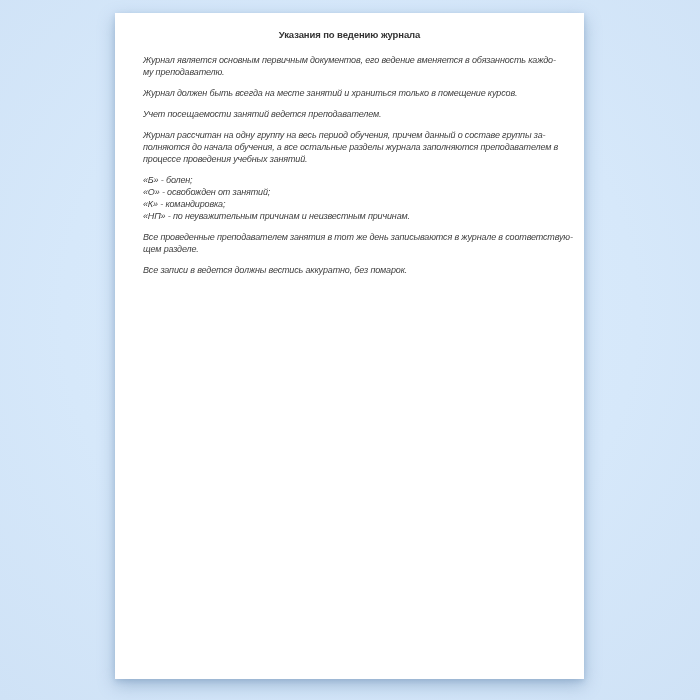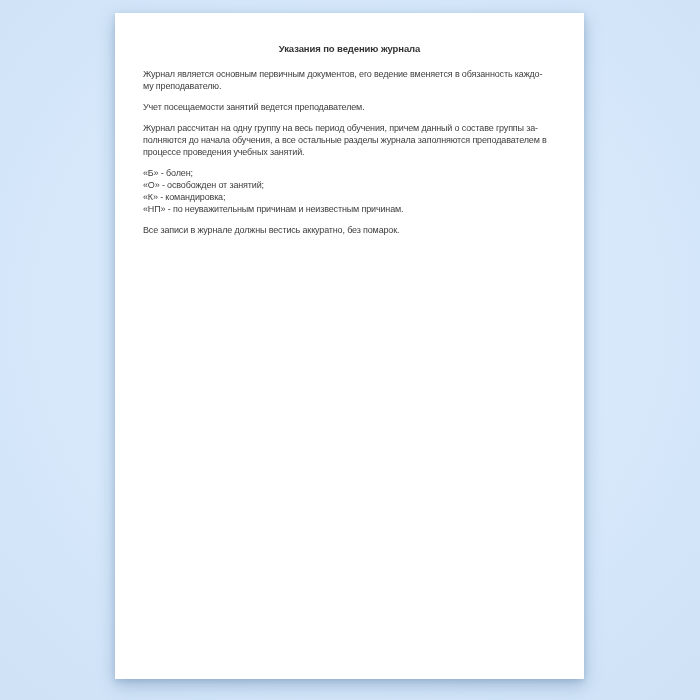--- a/index.html
+++ b/index.html
@@ -20,51 +20,55 @@
   }
   .page {
     position: absolute;
     left: 115px;
     top: 13px;
     width: 469px;
     height: 666px;
     background: #ffffff;
     box-shadow: 0 6px 16px rgba(96, 130, 170, 0.45), 0 2px 5px rgba(96, 130, 170, 0.25);
     box-sizing: border-box;
-    padding: 29px 28px 0 28px;
+    padding: 15px 28px 0 28px;
   }
   .doc-title {
     margin: 0 0 13px 0;
     font-size: 9.5px;
     line-height: 13px;
     font-weight: bold;
     color: #333333;
     text-align: center;
     letter-spacing: -0.1px;
   }
   .doc-paragraph {
     margin: 0 0 9px 0;
     font-size: 9px;
     line-height: 12px;
     color: #3d3d3d;
     letter-spacing: -0.15px;
     white-space: pre;
+    font-style: italic;
   }
 </style>
 </head>
 <body>
 
 <div class="canvas">
   <div class="page">
     <h1 class="doc-title">Указания по ведению журнала</h1>
     <p class="doc-paragraph">Журнал является основным первичным документов, его ведение вменяется в обязанность каждо-
 му преподавателю.</p>
+    <p class="doc-paragraph">Журнал должен быть всегда на месте занятий и храниться только в помещение курсов.</p>
     <p class="doc-paragraph">Учет посещаемости занятий ведется преподавателем.</p>
     <p class="doc-paragraph">Журнал рассчитан на одну группу на весь период обучения, причем данный о составе группы за-
 полняются до начала обучения, а все остальные разделы журнала заполняются преподавателем в
 процессе проведения учебных занятий.</p>
     <p class="doc-paragraph">«Б» - болен;
 «О» - освобожден от занятий;
 «К» - командировка;
 «НП» - по неуважительным причинам и неизвестным причинам.</p>
-    <p class="doc-paragraph">Все записи в журнале должны вестись аккуратно, без помарок.</p>
+    <p class="doc-paragraph">Все проведенные преподавателем занятия в тот же день записываются в журнале в соответствую-
+щем разделе.</p>
+    <p class="doc-paragraph">Все записи в ведется должны вестись аккуратно, без помарок.</p>
   </div>
 </div>
 
 </body></html>

